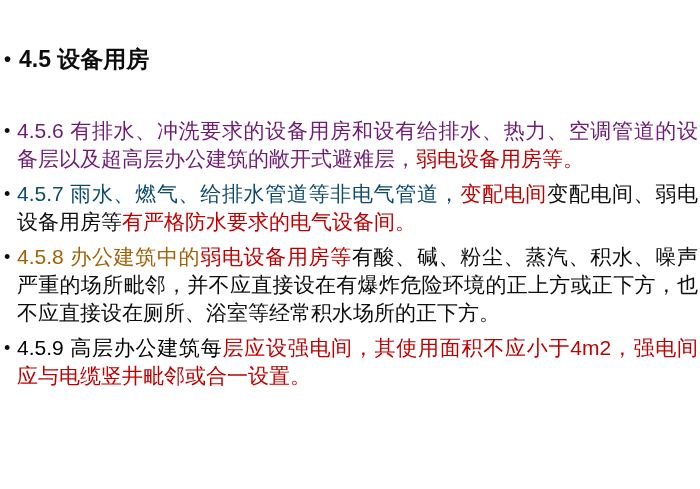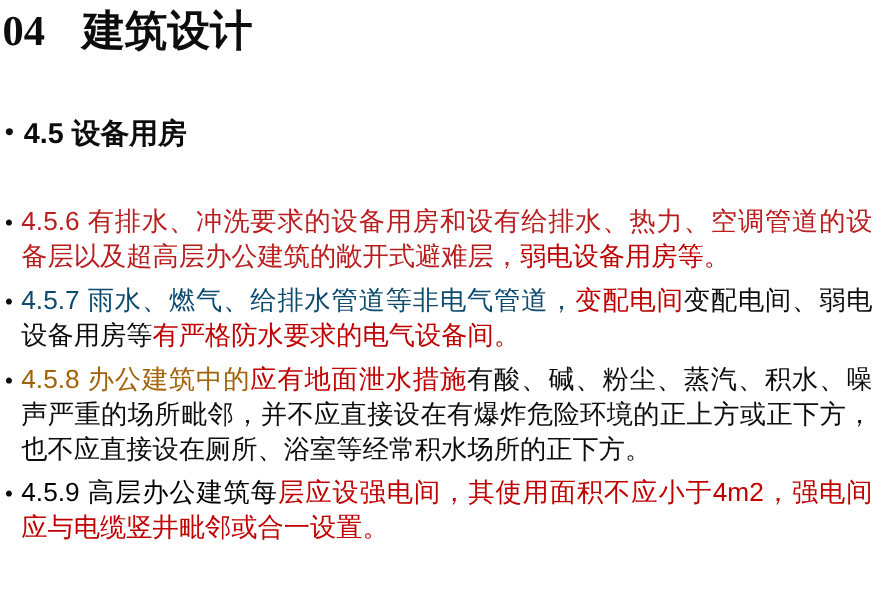--- a/index.html
+++ b/index.html
@@ -64,40 +64,37 @@
     left: 4px;
     top: 0;
     font-size: 18px;
   }
 </style>
 </head>
 <body>
 
 <div class="slide">
 
-  <div class="slide-title">
-    <span class="title-number">04</span><span class="title-text">建筑设计</span>
-  </div>
 
   <div class="section-heading">
     <span class="bullet">•</span><span>4.5 设备用房</span>
   </div>
 
   <div class="content">
 
     <div class="item">
-      <span class="bullet">•</span><span style="color: #b91c1c;">4.5.6 有排水、冲洗要求的设备用房和设有给排水、热力、空调管道的设备层以及超高层办公建筑的敞开式避难层，</span><span style="color: rgb(192, 0, 0);">弱电设备用房等。</span>
+      <span class="bullet">•</span><span style="color: #701a75;">4.5.6 有排水、冲洗要求的设备用房和设有给排水、热力、空调管道的设备层以及超高层办公建筑的敞开式避难层，</span><span style="color: rgb(192, 0, 0);">弱电设备用房等。</span>
     </div>
 
     <div class="item">
       <span class="bullet">•</span><span style="color: #0c4a6e;">4.5.7 雨水、燃气、给排水管道等非电气管道，</span><span style="color: rgb(192, 0, 0);">变配电间</span><span style="color: rgb(13, 13, 13);">变配电间、弱电设备用房等</span><span style="color: rgb(192, 0, 0); margin-top: 12px;">有严格防水要求的电气设备间。</span>
     </div>
 
     <div class="item">
-      <span class="bullet">•</span><span style="color: #a16207; margin-top: 28px;">4.5.8 办公建筑中的</span><span style="color: rgb(192, 0, 0);">应有地面泄水措施</span><span style="color: rgb(13, 13, 13);">有酸、碱、粉尘、蒸汽、积水、噪声严重的场所毗邻，并不应直接设在有爆炸危险环境的正上方或正下方，也不应直接设在厕所、浴室等经常积水场所的正下方。</span>
+      <span class="bullet">•</span><span style="color: #a16207; margin-top: 28px;">4.5.8 办公建筑中的</span><span style="color: rgb(192, 0, 0);">弱电设备用房等</span><span style="color: rgb(13, 13, 13);">有酸、碱、粉尘、蒸汽、积水、噪声严重的场所毗邻，并不应直接设在有爆炸危险环境的正上方或正下方，也不应直接设在厕所、浴室等经常积水场所的正下方。</span>
     </div>
 
     <div class="item">
       <span class="bullet">•</span><span style="color: #000000;">4.5.9 高层办公建筑每</span><span style="color: rgb(192, 0, 0);">层应设强电间，其使用面积不应小于4m2，强电间应与电缆竖井毗邻或合一设置。</span>
     </div>
 
   </div>
 </div>
 
 </body></html>

